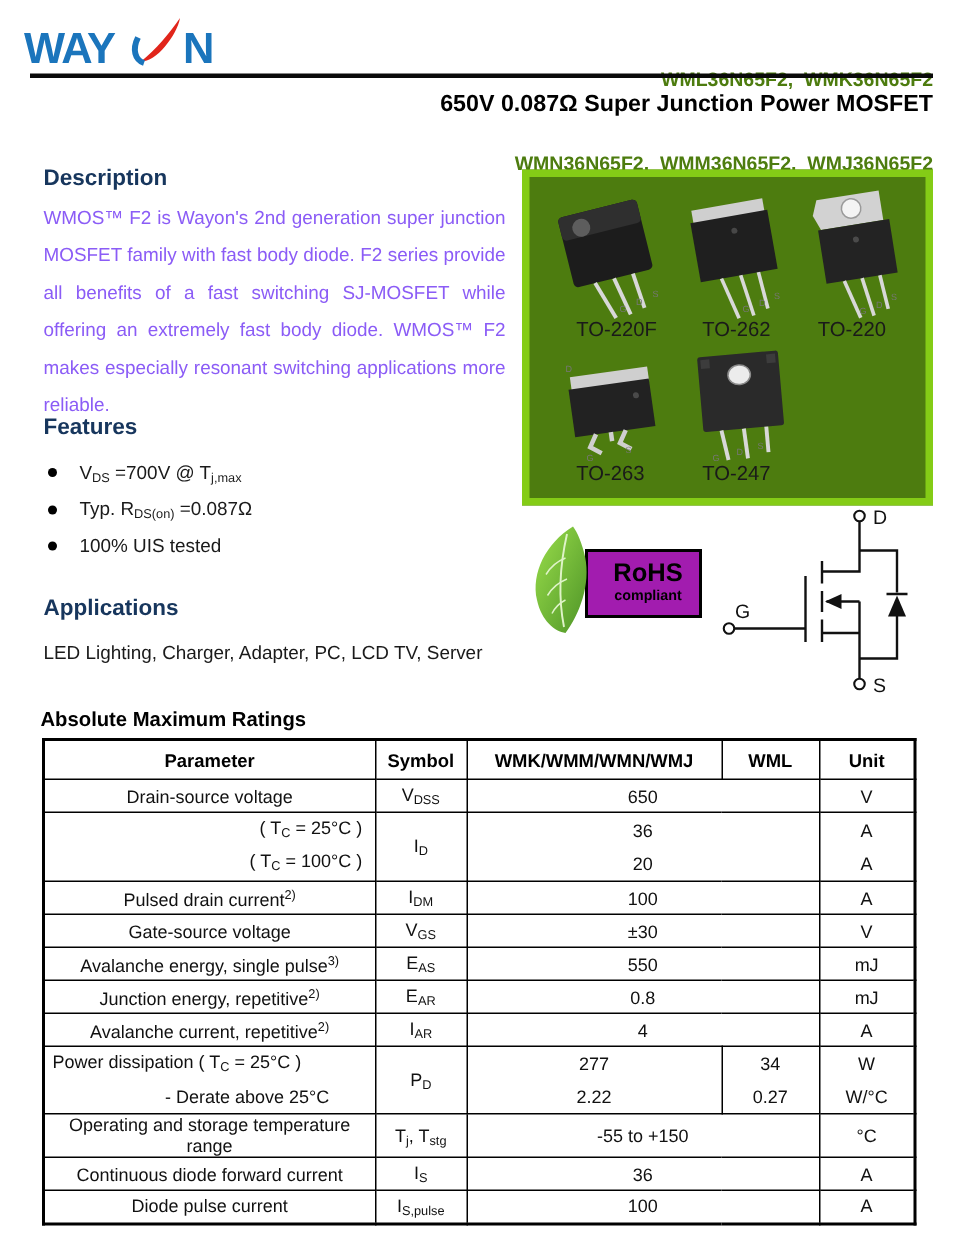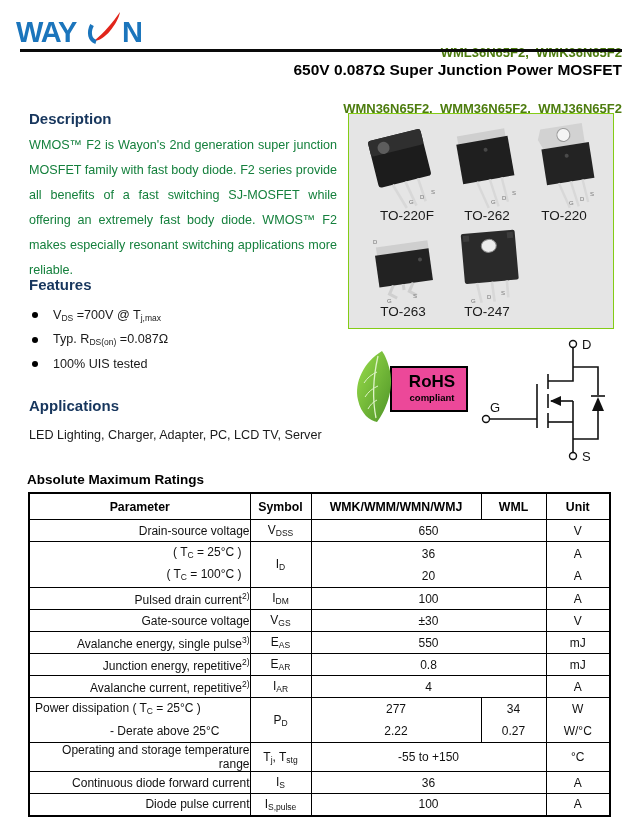--- a/index.html
+++ b/index.html
@@ -11,56 +11,56 @@
   .partnums{position:absolute;top:7px;right:18px;text-align:right;font-weight:bold;
             font-size:13px;line-height:18.5px;color:#4d7c0f;white-space:pre;}
   .header-rule{position:absolute;left:20px;top:49px;width:602px;height:3px;background:#0a0a0a;}
   .page-title{position:absolute;top:61px;left:0;right:18px;text-align:right;
               font-size:15.5px;font-weight:bold;color:#000;}
 
   
   .sec-head{position:absolute;left:29px;font-size:15px;font-weight:bold;color:#17365D;}
 
   .desc-body{position:absolute;left:29px;top:133px;width:308px;font-size:12.6px;
-             line-height:25px;text-align:justify;color:#15803d;}
+             line-height:25px;text-align:justify;color:#8b5cf6;}
   .feat-list{position:absolute;left:32px;top:303px;margin:0;padding:0;list-style:none;}
   .feat-list li{display:flex;align-items:center;height:24.5px;font-size:12.6px;text-align:center;}
   .dot{width:6px;height:6px;border-radius:50%;background:#000;margin-right:15px;flex:0 0 auto;}
   .apps-body{position:absolute;left:29px;top:428px;font-size:12.6px;text-align:center;}
 
   sub{font-size:8.5px;vertical-align:-2px;}
   sup{font-size:8.5px;vertical-align:super;}
 
   
-  .pkg-box{position:absolute;left:348px;top:113px;width:264px;height:214px;border:1px solid #84cc16;background:#e5e5e5;}
+  .pkg-box{position:absolute;left:348px;top:113px;width:264px;height:214px;border:5px solid #84cc16;background:#4d7c0f;}
   .pkg-label{position:absolute;font-size:13.5px;color:#1a1a1a;text-align:center;}
   .pkg-svg{position:absolute;}
 
   
   .rohs{position:absolute;left:352px;top:350px;width:120px;height:78px;}
   .rohs-box{position:absolute;left:38px;top:16px;width:74px;height:42px;border:2px solid #000;
-            background:#ec4899;text-align:center;}
+            background:#a21caf;text-align:center;}
   .rohs-title{font-size:17px;font-weight:800;color:#000;line-height:21px;margin-top:3px;padding-left:6px;}
   .rohs-sub{font-size:9.5px;font-weight:bold;color:#000;padding-left:6px;}
   .leaf{position:absolute;left:0;top:0;z-index:2;}
 
   
   .mosfet{position:absolute;left:430px;top:331px;}
 
   
   .amr-head{position:absolute;left:27px;top:472px;font-size:13.5px;font-weight:bold;color:#000;}
   .ratings{position:absolute;left:28px;top:492px;}
   table{border-collapse:collapse;table-layout:fixed;width:581px;font-size:12px;color:#111;
         border:2px solid #000;}
   td,th{border:1px solid #000;padding:0;vertical-align:middle;overflow:hidden;}
   th{height:25px;font-size:12.3px;font-weight:bold;text-align:center;color:#000;}
   tr.single{height:22px;}
   tr.dbl2{height:46px;}
   tr.dbl3{height:45px;}
-  .param{text-align:right;padding-left:0;}
+  .param{text-align:center;padding-left:0;}
   .c{text-align:center;}
   .half{height:22px;line-height:22px;}
   .pline{display:flex;height:22px;line-height:22px;padding-left:5px;padding-right:8px;align-items:center;}
   .pline .r{margin-left:auto;}
   .pline.end{justify-content:flex-end;}
   .pad30{padding-right:30px;}
 </style>
 </head>
 <body>
 

